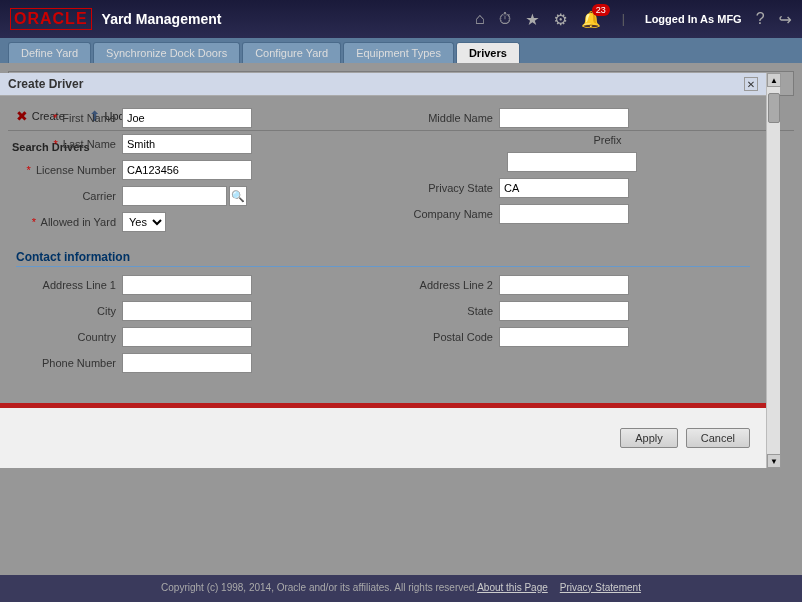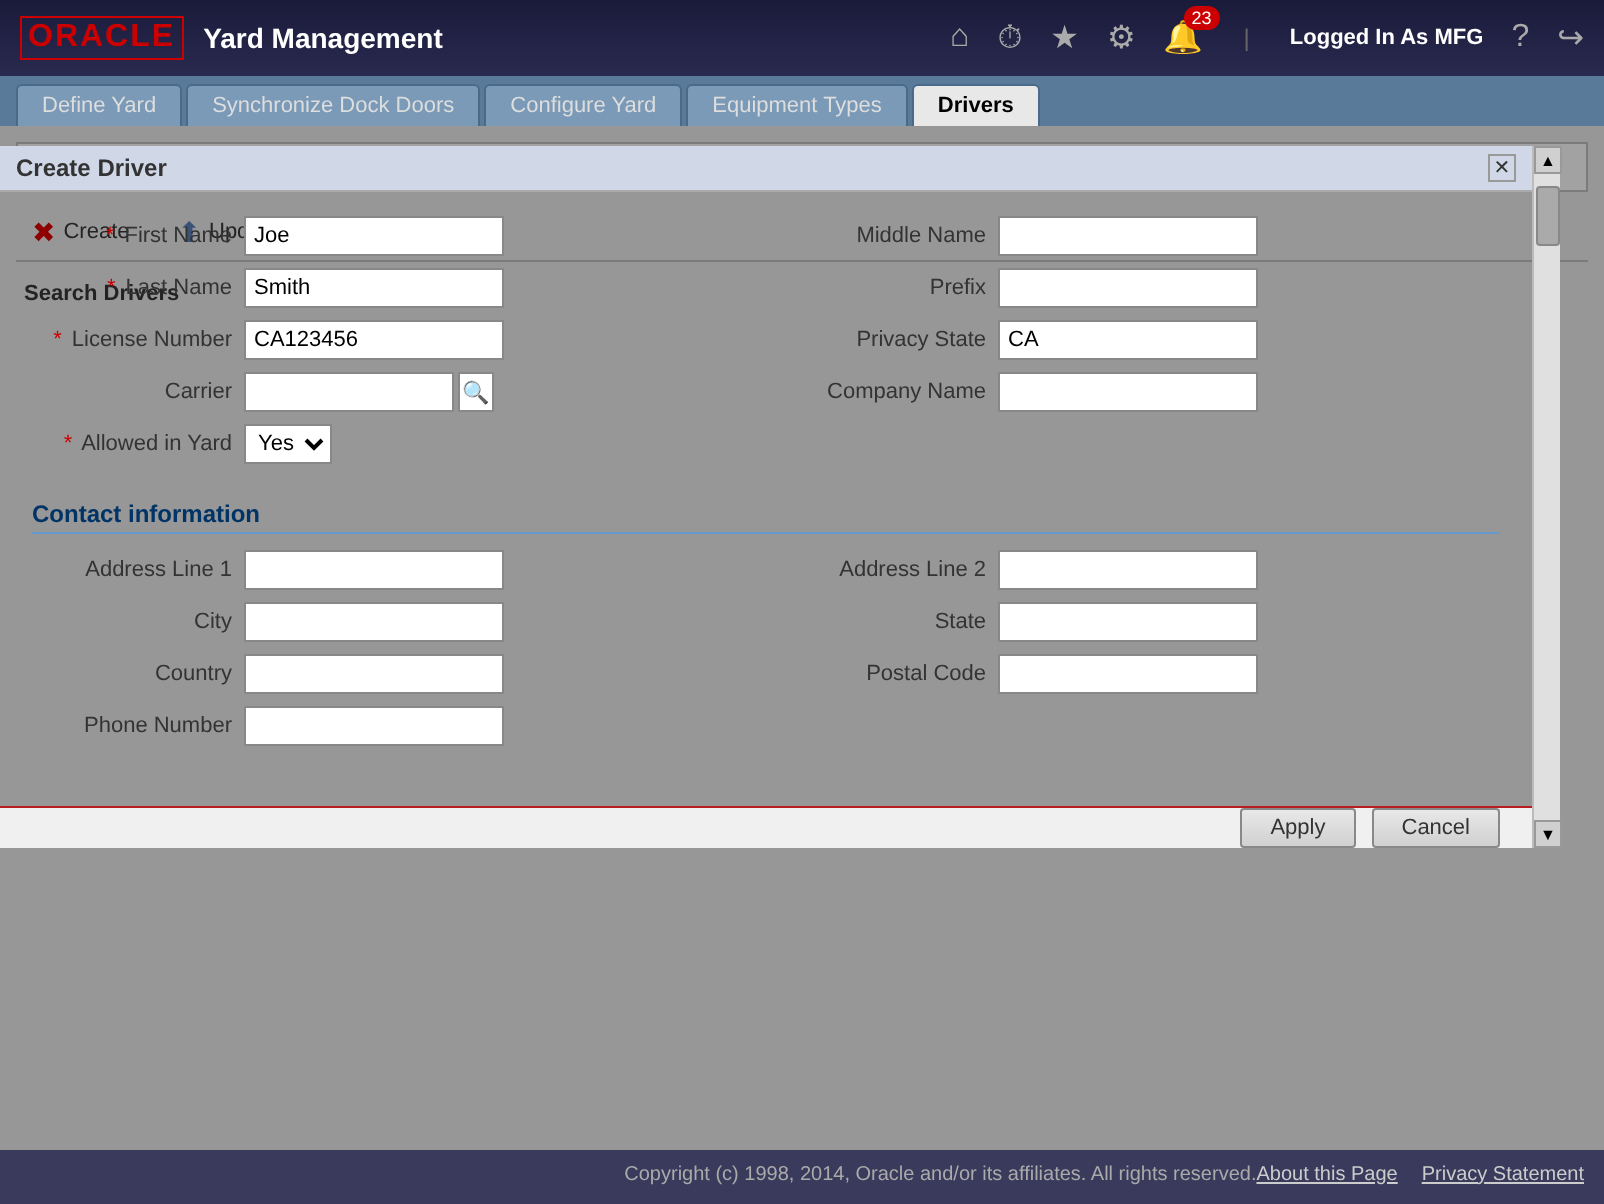--- a/index.html
+++ b/index.html
@@ -195,36 +195,36 @@
       height: 20px;
       padding: 0 2px;
     }
 
     
     .footer {
       background: #3a3a5c;
       height: 24px;
       display: flex;
       align-items: center;
-      justify-content: flex-end;
+      justify-content: center;
       padding: 0 10px;
       color: #aaa;
       font-size: 10px;
     }
     .footer-links { display: flex; gap: 12px; }
     .footer-link { color: #ccc; cursor: pointer; text-decoration: underline; }
 
     
     .dialog-footer {
-      padding: 0 16px;
+      padding: 20px 16px;
       display: flex;
       justify-content: flex-end;
       gap: 8px;
       background: #f0f0f0;
-      border-top: 1px solid #b91c1c;
+      border-top: 5px solid #b91c1c;
     }
     .dialog-btn {
       padding: 3px 14px;
       font-size: 11px;
       cursor: pointer;
       border: 1px solid #888;
       background: linear-gradient(180deg, #e8e8e8, #d0d0d0);
       color: #333;
       border-radius: 2px;
     }
@@ -392,21 +392,21 @@
                   <option>No</option>
                 </select>
               </div>
             </div>
 
             <div>
               <div class="form-row" style="margin-bottom:6px;">
                 <span class="form-label">Middle Name</span>
                 <input class="form-input" type="text" value="" style="">
               </div>
-              <div class="form-row" style="margin-bottom:6px;">
+              <div class="form-row" style="margin-bottom:6px;flex-direction:column;">
                 <span class="form-label">Prefix</span>
                 <input class="form-input" type="text" value="" style="">
               </div>
               <div class="form-row" style="margin-bottom:6px;">
                 <span class="form-label">Privacy State</span>
                 <input class="form-input" type="text" value="CA" style="">
               </div>
               <div class="form-row" style="margin-bottom:6px;">
                 <span class="form-label">Company Name</span>
                 <input class="form-input" type="text" value="" style="">

